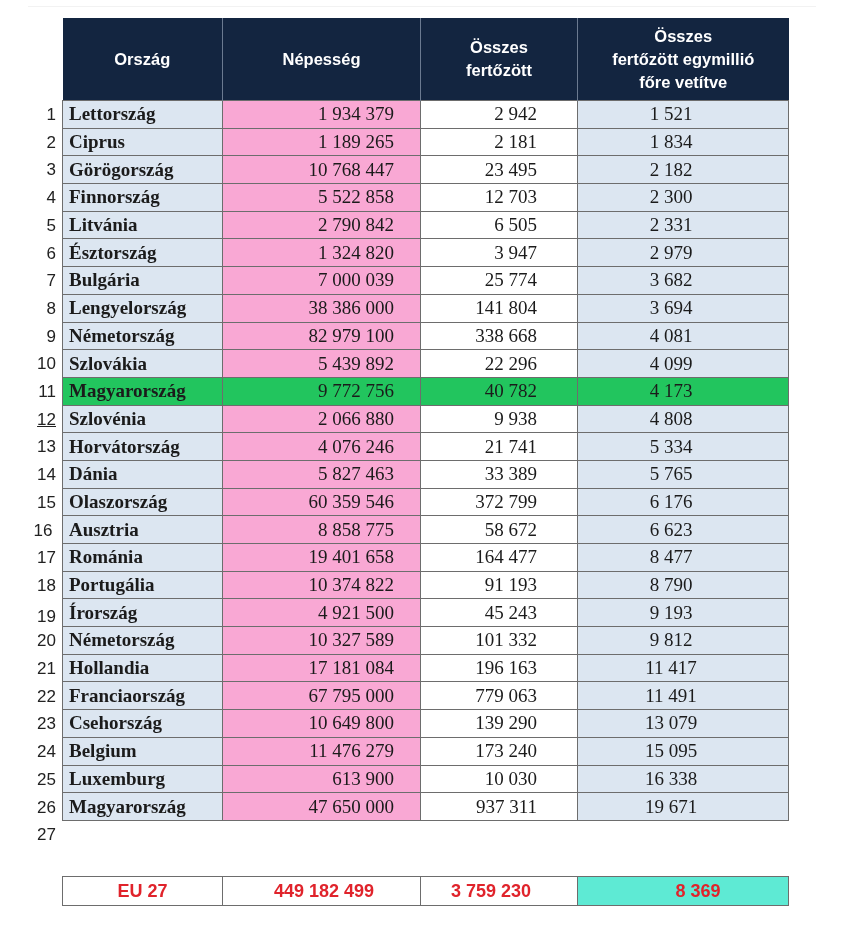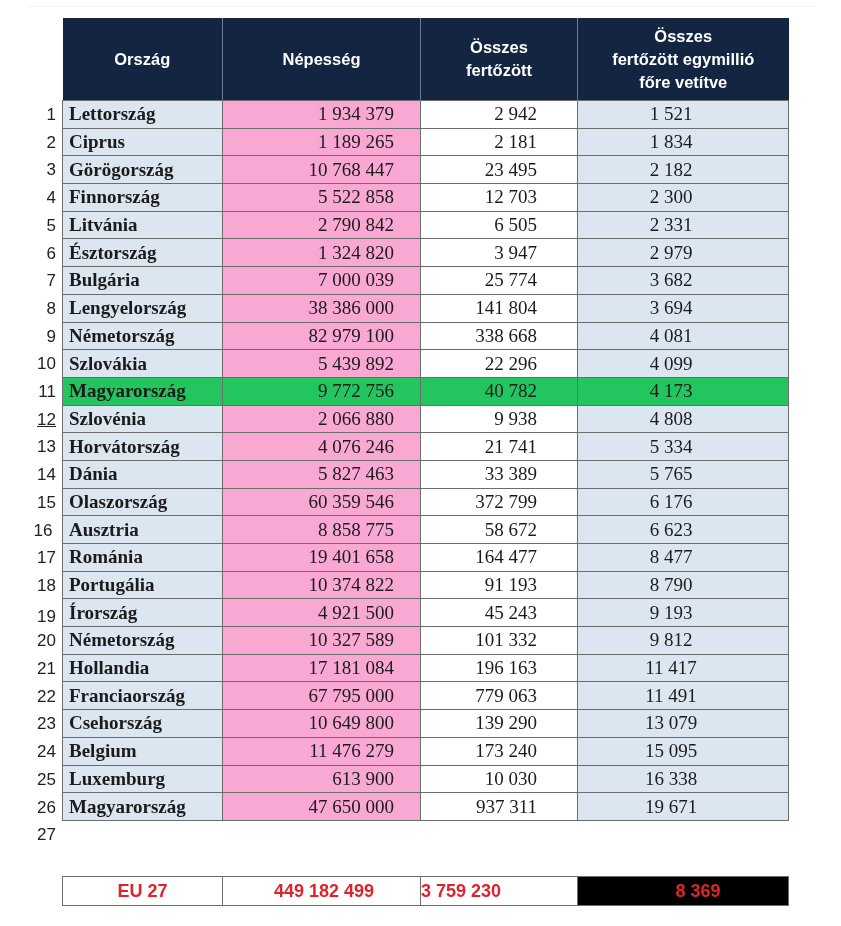--- a/index.html
+++ b/index.html
@@ -13,22 +13,22 @@
   td { height: 26.7px; padding: 0; border: 1px solid #6d6d6d; font-size: 19px; color: #1b1b1b; line-height: 26px; white-space: nowrap; }
   td.name { background: #dce6f1; font-weight: bold; padding-left: 6px; text-align: left; }
   td.pop { background: #f9a8d4; text-align: right; padding-right: 26px; }
   td.inf { background: #fff; text-align: right; padding-right: 40px; }
   td.per { background: #dce6f1; text-align: center; padding-right: 24px; }
   tr.hl td { background: #22c55e; }
   .idx { position: absolute; left: 30px; width: 26px; text-align: right; font-family: "Liberation Sans", sans-serif; font-size: 17px; color: #222; line-height: 27.7px; }
   #total { left: 62px; top: 876px; border-radius: 15px; }
   #total td { height: 28px; font-family: "Liberation Sans", sans-serif; font-weight: bold; color: #e0232b; font-size: 18px; text-align: center; background: #fff; }
   #total td.tp { text-align: right; padding-right: 46px; }
-  #total td.ti { text-align: left; padding-right: 16px; margin-top: 32px; }
-  #total td.tr { background: #000000; padding-left: 30px; }
+  #total td.ti { text-align: center; padding-right: 16px; margin-top: 32px; }
+  #total td.tr { background: #5eead4; padding-left: 30px; }
 </style>
 </head>
 <body>
 
 <div class="topline"></div>
 
 <div id="ranks">
     <div class="idx" style="top: 101px;">1</div>
     <div class="idx" style="top: 128.7px;">2</div>
     <div class="idx" style="top: 156.4px;">3</div>

